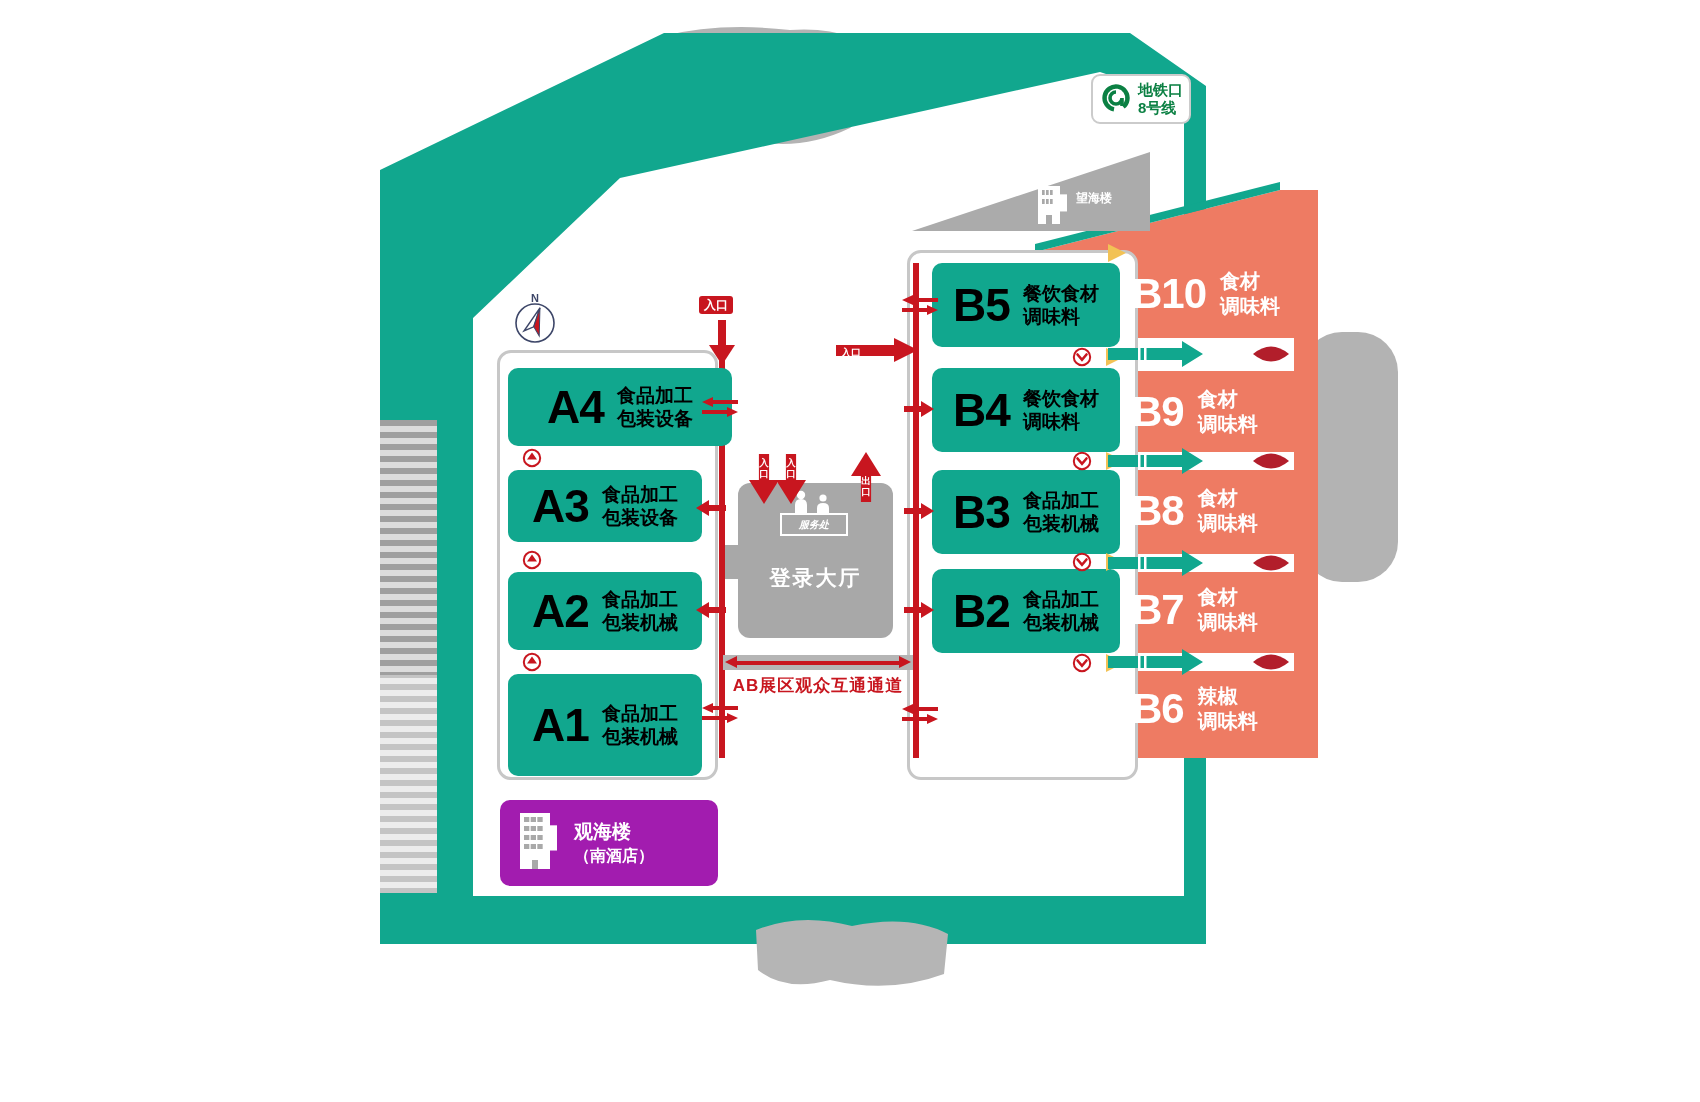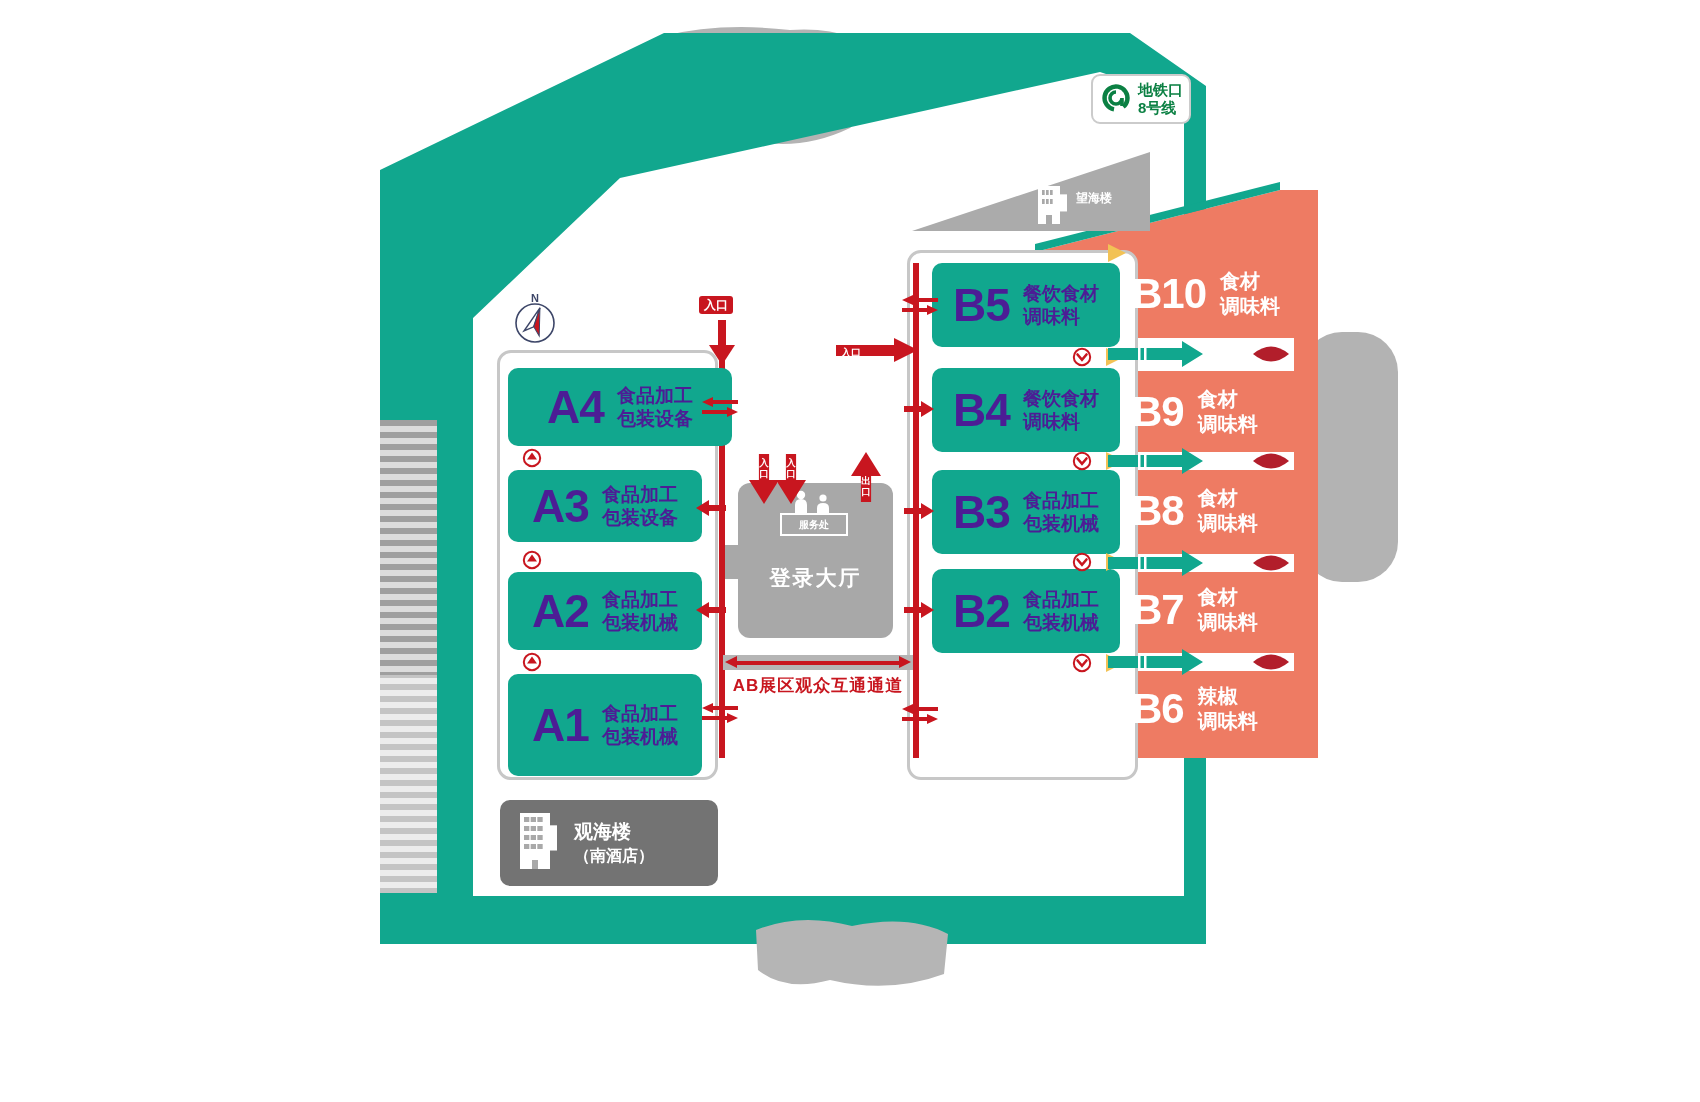--- a/index.html
+++ b/index.html
@@ -1,20 +1,20 @@
 <!DOCTYPE html>
 <html style="--teal: #11a78e; --salmon: #ee7b63; --red: #c8161f; --green: #0b8043; --yellow: #f2c255;"><head>
 <meta charset="utf-8">
 <style>
   html,body{margin:0;padding:0;background:#fff;}
   #stage{position:relative;width:1700px;height:1102px;background:#fff;overflow:hidden;
          font-family:"Liberation Sans","DejaVu Sans",sans-serif;}
   .abs{position:absolute;}
   .container-box{position:absolute;background:#fff;border:3px solid #c7c7c7;border-radius:14px;}
-  .block{position:absolute;background:var(--teal);border-radius:10px;color:#4c1d95;
+  .block{position:absolute;background:var(--teal);border-radius:10px;color:#000000;
          display:flex;align-items:center;justify-content:center;gap:13px;}
   .bid{font-weight:bold;font-size:46px;letter-spacing:-1px;}
   .blines{display:flex;flex-direction:column;font-weight:bold;font-size:19px;line-height:23px;}
   .small .bid{font-size:44px;}
   .small .blines{font-size:15px;line-height:19px;}
   .srow{position:absolute;display:flex;align-items:center;gap:14px;color:#fff;}
   .sid{font-size:42px;font-weight:bold;letter-spacing:-1px;}
   .slines{font-size:20px;font-weight:bold;line-height:25px;display:flex;flex-direction:column;}
   .vline{position:absolute;width:6px;background:var(--red);}
   .hall{position:absolute;background:#a8a8a8;border-radius:12px;}
@@ -25,21 +25,21 @@
          clip-path:polygon(33% 0,67% 0,67% 52%,100% 52%,50% 100%,0 52%,33% 52%);}
   .pup{position:absolute;width:30px;height:50px;background:var(--red);
        clip-path:polygon(50% 0,100% 48%,67% 48%,67% 100%,33% 100%,33% 48%,0 48%);}
   .vlabel{position:absolute;width:12px;color:#fff;font-weight:bold;font-size:9.5px;line-height:10.5px;
           text-align:center;word-break:break-all;}
   .corr-band{position:absolute;background:#b5b5b5;}
   .corr-text{position:absolute;color:var(--red);font-weight:bold;font-size:17px;text-align:center;letter-spacing:1px;}
   .badge{position:absolute;background:#fff;border:2px solid #cbcbcb;border-radius:9px;
          display:flex;align-items:center;padding:4px 6px;gap:5px;}
   .badge-text{display:flex;flex-direction:column;color:var(--green);font-weight:bold;font-size:15px;line-height:18px;}
-  .hotel-south{position:absolute;background:#737373;border-radius:10px;display:flex;align-items:center;
+  .hotel-south{position:absolute;background:#a21caf;border-radius:10px;display:flex;align-items:center;
                padding:0 0 0 20px;gap:16px;color:#fff;}
   .hs-lines{display:flex;flex-direction:column;}
   .hs-name{font-size:19px;font-weight:bold;line-height:26px;}
   .hs-sub{font-size:16px;font-weight:bold;line-height:22px;}
   .hotel-north-text{position:absolute;color:#fff;font-weight:bold;display:flex;flex-direction:column;line-height:13px;}
   .hn-name{font-size:12px;} .hn-sub{font-size:10px;margin-top:48px;}
   .yel-tri{position:absolute;width:0;height:0;border-top:9px solid transparent;border-bottom:9px solid transparent;
            border-left:18px solid var(--yellow);}
 </style>
 </head>
@@ -131,21 +131,21 @@
   <div class="abs" style="left:790px;top:490px;">
     <svg width="46" height="24" viewBox="0 0 46 24">
       <circle cx="11" cy="5" r="4.2" fill="#fff"></circle>
       <path d="M5 24 V15 q0-6 6-6 t6 6 V24 Z" fill="#fff"></path>
       <circle cx="33" cy="8" r="3.6" fill="#fff"></circle>
       <path d="M27 24 v-6 q0-5 6-5 t6 5 v6 Z" fill="#fff"></path>
     </svg>
   </div>
   <div class="abs" style="left:780px;top:513px;width:64px;height:19px;border:2px solid #fff;
               display:flex;align-items:center;justify-content:center;">
-    <span style="color:#fff;font-weight:bold;font-size:10px;">服务处</span>
+    <span style="color:#fff;font-weight:bold;font-size:10px;font-style:italic;">服务处</span>
   </div>
 
   <div class="pdown" style="left:749px;top:454px;"></div>
   <div class="vlabel" style="left:758px;top:458px;">入口</div>
   <div class="pdown" style="left:776px;top:454px;"></div>
   <div class="vlabel" style="left:785px;top:458px;">入口</div>
   <div class="pup" style="left:851px;top:452px;"></div>
   <div class="vlabel" style="left:860px;top:476px;">出口</div>
 
   <div class="tag" style="left:699px;top:296px;">入口</div>

